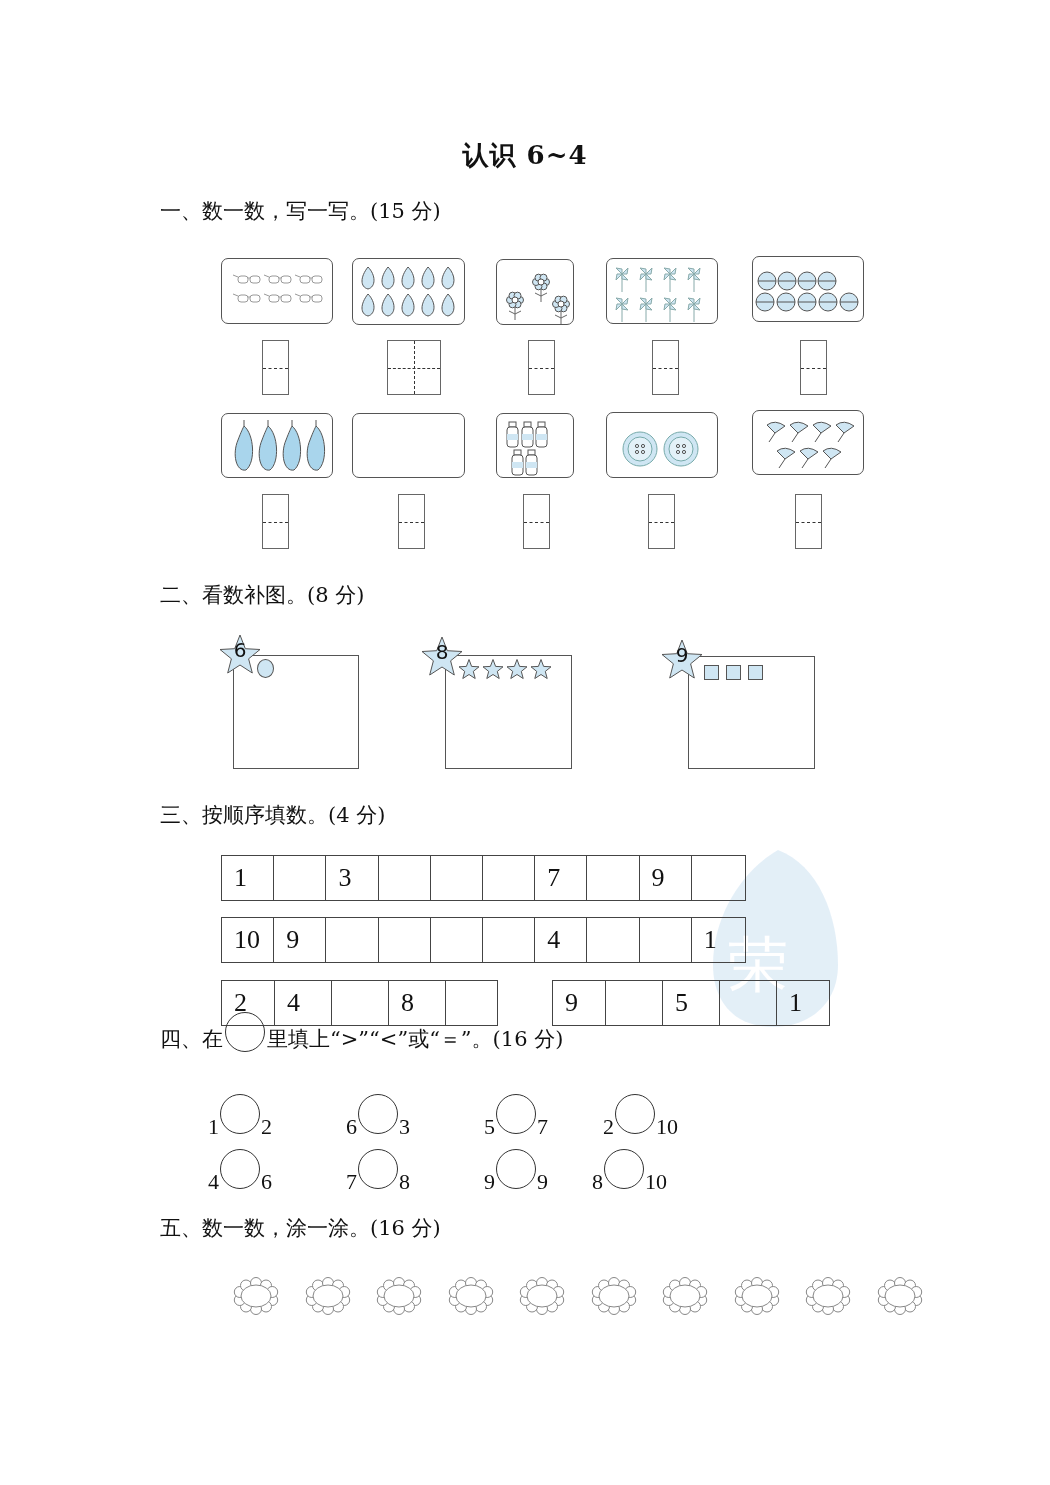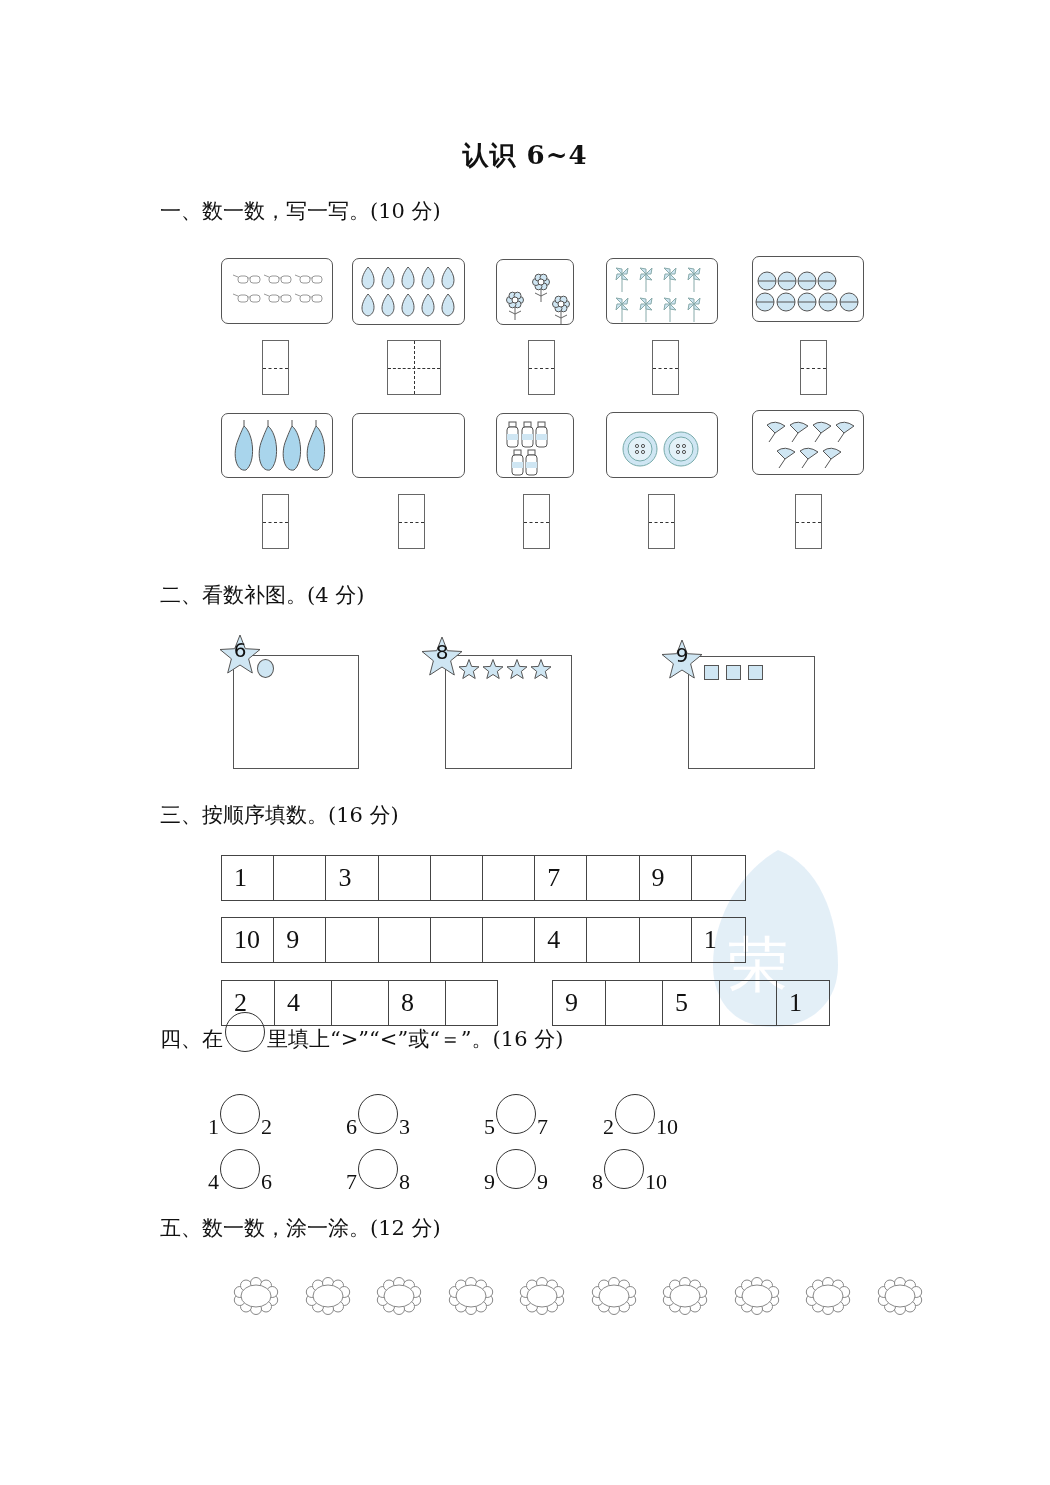--- a/index.html
+++ b/index.html
@@ -22,21 +22,21 @@
   .cmp { position:absolute; font-size:22px; font-family:"Liberation Serif",serif; }
   .cmp .c { position:absolute; width:40px; height:40px; border:1.5px solid #333; border-radius:50%; box-sizing:border-box; }
   .flower { position:absolute; }
   .wm { position:absolute; left:708px; top:845px; width:135px; height:185px; opacity:0.18; }
 </style>
 </head>
 <body>
 
 <div class="title">认识 6~4</div>
 
-<div class="sec" style="top:197px">一、数一数，写一写。(10 分)</div>
+<div class="sec" style="top:197px">一、数一数，写一写。(15 分)</div>
 
 <div id="s1">
     <div class="pic" style="left: 221px; top: 258px; width: 112px; height: 66px;">
       <svg width="112" height="66" viewBox="0 0 112 66" style="position: absolute; left: 0px; top: 0px;">
         <g fill="none" stroke="#999" stroke-width="1">
           <rect x="16" y="17" width="10" height="7" rx="3"></rect>
           <rect x="28" y="17" width="10" height="7" rx="3"></rect>
           <path d="M26 19h2M16 18l-5 -2"></path>
         </g>
         <g fill="none" stroke="#999" stroke-width="1">
@@ -238,21 +238,21 @@
         <path d="M55 48L47 40Q55 34 65 41Z" fill="#cfe6f3" stroke="#555555" stroke-width="1"></path>
         <path d="M78 48l-6 9" stroke="#555"></path>
         <path d="M78 48L70 40Q78 34 88 41Z" fill="#cfe6f3" stroke="#555555" stroke-width="1"></path>
       </svg>
     </div>
     <div class="ans" style="left: 795px; top: 494px; width: 27px; height: 55px;">
       <div class="h"></div>
     </div>
   </div>
 
-<div class="sec" style="top:581px">二、看数补图。(4 分)</div>
+<div class="sec" style="top:581px">二、看数补图。(8 分)</div>
 <div id="s2">
     <div class="sq" style="left: 233px; top: 655px; width: 126px; height: 114px;"></div>
     <div class="abs" style="left: 218px; top: 632px; width: 44px; height: 44px;">
       <svg width="44" height="44" viewBox="0 0 44 44" style="position: absolute; left: 0px; top: 0px;">
         <path d="M22.0 3.0L27.3 16.7L42.0 17.5L30.6 26.8L34.3 41.0L22.0 33.0L9.7 41.0L13.4 26.8L2.0 17.5L16.7 16.7Z" fill="#cfe6f3" stroke="#555555"></path>
       </svg>
       <div class="abs" style="left: 0px; top: 6px; width: 44px; text-align: center; font-size: 20px; font-family: &quot;DejaVu Sans&quot;, sans-serif;">6</div>
     </div>
     <div class="abs" style="left: 257px; top: 659px; width: 17px; height: 19px; border-radius: 50%; background: rgb(207, 230, 243); border: 1px solid rgb(85, 85, 85); box-sizing: border-box;"></div>
     <div class="sq" style="left: 445px; top: 655px; width: 127px; height: 114px;"></div>
@@ -287,21 +287,21 @@
       <svg width="44" height="44" viewBox="0 0 44 44" style="position: absolute; left: 0px; top: 0px;">
         <path d="M22.0 3.0L27.3 16.7L42.0 17.5L30.6 26.8L34.3 41.0L22.0 33.0L9.7 41.0L13.4 26.8L2.0 17.5L16.7 16.7Z" fill="#cfe6f3" stroke="#555555"></path>
       </svg>
       <div class="abs" style="left: 0px; top: 6px; width: 44px; text-align: center; font-size: 20px; font-family: &quot;DejaVu Sans&quot;, sans-serif;">9</div>
     </div>
     <div class="abs" style="left: 704px; top: 665px; width: 15px; height: 15px; background: rgb(207, 230, 243); border: 1px solid rgb(85, 85, 85); box-sizing: border-box;"></div>
     <div class="abs" style="left: 726px; top: 665px; width: 15px; height: 15px; background: rgb(207, 230, 243); border: 1px solid rgb(85, 85, 85); box-sizing: border-box;"></div>
     <div class="abs" style="left: 748px; top: 665px; width: 15px; height: 15px; background: rgb(207, 230, 243); border: 1px solid rgb(85, 85, 85); box-sizing: border-box;"></div>
   </div>
 
-<div class="sec" style="top:801px">三、按顺序填数。(16 分)</div>
+<div class="sec" style="top:801px">三、按顺序填数。(4 分)</div>
 <svg class="wm" viewBox="0 0 135 185">
   <path d="M70 5 C110 20 130 70 130 120 C130 160 100 182 65 182 C25 182 5 155 5 120 C5 70 35 25 70 5 Z" fill="#6aa8d8"></path>
   <text x="20" y="140" font-size="60" fill="#fff" font-family="DejaVu Sans, sans-serif">荣</text>
 </svg>
 <div id="s3">
     <div class="row" style="left: 221px; top: 855px; width: 525px;">
       <div class="cell left" style="width: 52.2px;">1</div>
       <div class="cell left" style="width: 52.2px;"></div>
       <div class="cell left" style="width: 52.2px;">3</div>
       <div class="cell left" style="width: 52.2px;"></div>
@@ -379,21 +379,21 @@
       <div class="c" style="left: 12px; top: -16px;"></div>
       <span class="abs" style="left: 53px; top: 4px;">9</span>
     </div>
     <div class="cmp" style="left: 592px; top: 1165px; width: 110px; height: 50px;">
       <span class="abs" style="left: 0px; top: 4px;">8</span>
       <div class="c" style="left: 12px; top: -16px;"></div>
       <span class="abs" style="left: 53px; top: 4px;">10</span>
     </div>
   </div>
 
-<div class="sec" style="top:1214px">五、数一数，涂一涂。(12 分)</div>
+<div class="sec" style="top:1214px">五、数一数，涂一涂。(16 分)</div>
 <div id="s5">
     <div class="flower" style="left: 231px; top: 1276px; width: 50px; height: 42px;">
       <svg width="50" height="42" viewBox="0 0 50 42" style="position: absolute; left: 0px; top: 0px;">
         <circle cx="41.2" cy="24.0" r="5.5" fill="#fff" stroke="#888" stroke-width="1"></circle>
         <circle cx="35.0" cy="30.5" r="5.5" fill="#fff" stroke="#888" stroke-width="1"></circle>
         <circle cx="25.0" cy="33.0" r="5.5" fill="#fff" stroke="#888" stroke-width="1"></circle>
         <circle cx="15.0" cy="30.5" r="5.5" fill="#fff" stroke="#888" stroke-width="1"></circle>
         <circle cx="8.8" cy="24.0" r="5.5" fill="#fff" stroke="#888" stroke-width="1"></circle>
         <circle cx="8.8" cy="16.0" r="5.5" fill="#fff" stroke="#888" stroke-width="1"></circle>
         <circle cx="15.0" cy="9.5" r="5.5" fill="#fff" stroke="#888" stroke-width="1"></circle>

